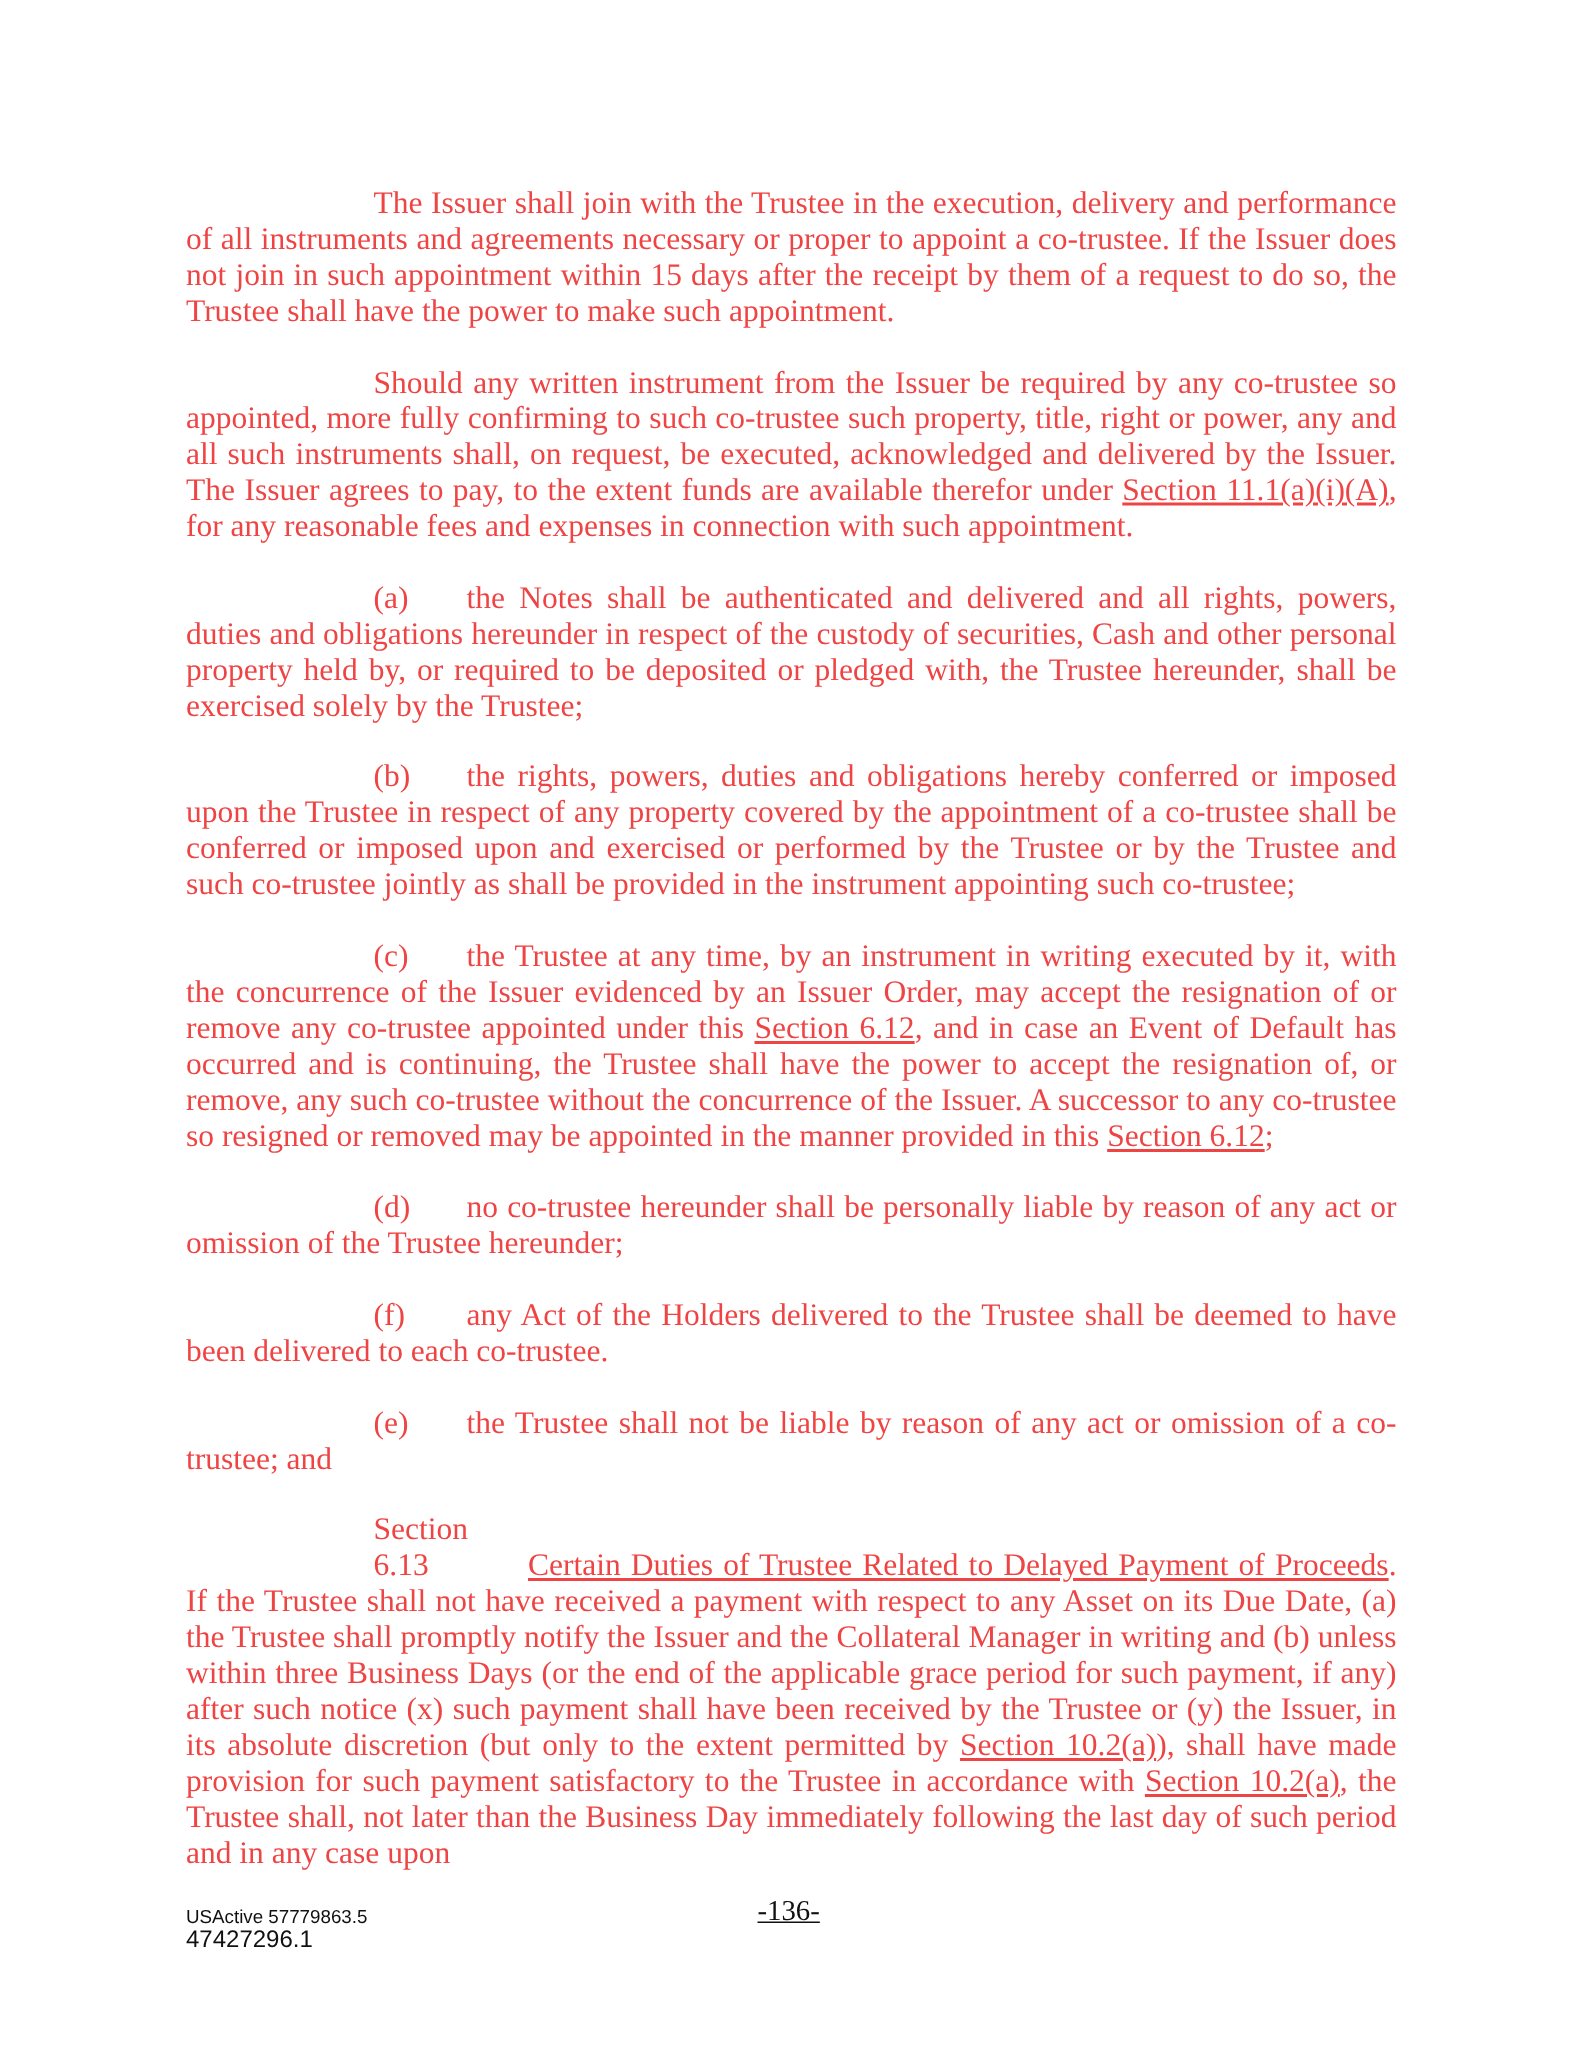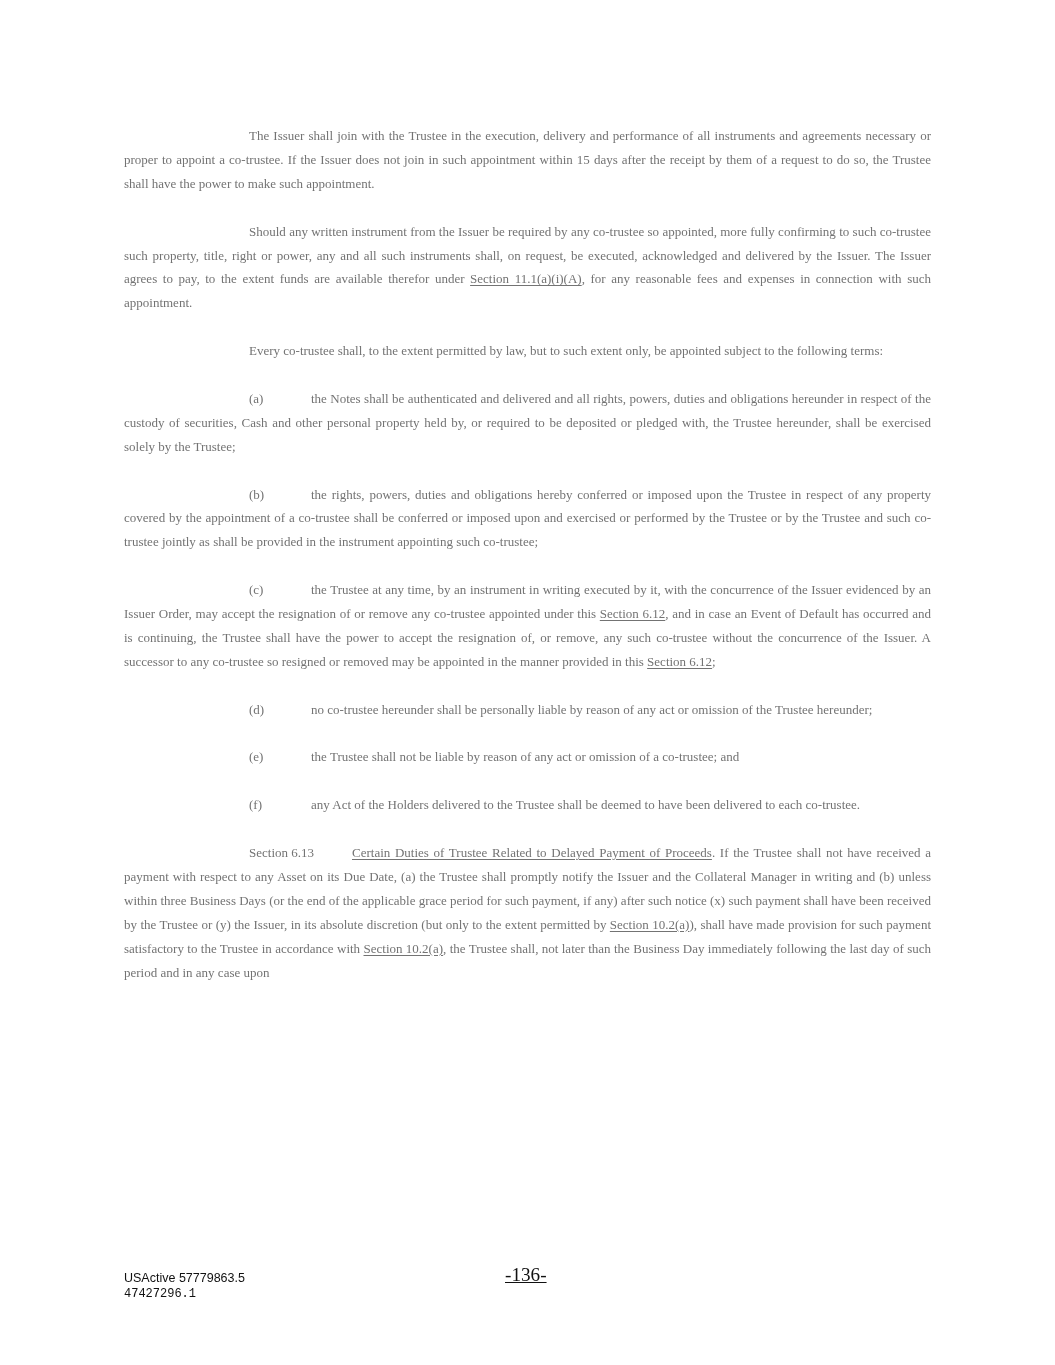--- a/index.html
+++ b/index.html
@@ -1,74 +1,71 @@
 <!DOCTYPE html>
 <html><head>
 <meta charset="utf-8">
 <style>
   html, body { margin: 0; padding: 0; background: #ffffff; }
   body { width: 1055px; height: 1365px; position: relative; overflow: hidden; }
   .page {
     position: absolute; left: 124px; top: 124px; width: 807px;
     font-family: "Liberation Serif", serif;
-    font-size: 13px; line-height: 23.9px; color: #737373;
+    font-size: 21px; line-height: 23.9px; color: #ef4444;
   }
   .para { margin: 0 0 23.9px 0; text-align: justify; text-indent: 125px; }
   .para.last { margin-bottom: 0; }
   .tab { display: inline-block; width: 62px; text-indent: 0; }
   u { text-underline-offset: 2px; }
   .sec-num { display: inline-block; width: 103px; text-indent: 0; font-family: Liberation Serif, serif; }
   .footer-left {
     position: absolute; left: 124px; top: 1270px;
     font-family: "Liberation Sans", sans-serif; font-size: 12.5px; line-height: 16px; color: #111;
   }
-  .footer-left .small { font-family: Liberation Mono, monospace; font-size: 12px; }
+  .footer-left .small { font-family: Liberation Sans, sans-serif; font-size: 16px; }
   .page-num {
     position: absolute; left: 505px; top: 1264px;
     font-family: "Liberation Serif", serif; font-size: 19.2px; color: #111; text-decoration: underline;
   }
 </style>
 </head>
 <body>
 
 <div class="page">
   <p class="para">
     <span>The Issuer shall join with the Trustee in the execution, delivery and performance of all instruments and agreements necessary or proper to appoint a co-trustee.  If the Issuer does not join in such appointment within 15 days after the receipt by them of a request to do so, the Trustee shall have the power to make such appointment.</span>
   </p>
 
   <p class="para">
     <span>Should any written instrument from the Issuer be required by any co-trustee so appointed, more fully confirming to such co-trustee such property, title, right or power, any and all such instruments shall, on request, be executed, acknowledged and delivered by the Issuer.  The Issuer agrees to pay, to the extent funds are available therefor under </span><u>Section 11.1(a)(i)(A)</u><span>, for any reasonable fees and expenses in connection with such appointment.</span>
   </p>
 
-  <p class="para">
-    <span>Every co-trustee shall, to the extent permitted by law, but to such extent only, be appointed subject to the following terms:</span>
-  </p>
 
   <p class="para">
     <span class="tab">(a)</span><span>the Notes shall be authenticated and delivered and all rights, powers, duties and obligations hereunder in respect of the custody of securities, Cash and other personal property held by, or required to be deposited or pledged with, the Trustee hereunder, shall be exercised solely by the Trustee;</span>
   </p>
 
   <p class="para">
     <span class="tab">(b)</span><span>the rights, powers, duties and obligations hereby conferred or imposed upon the Trustee in respect of any property covered by the appointment of a co-trustee shall be conferred or imposed upon and exercised or performed by the Trustee or by the Trustee and such co-trustee jointly as shall be provided in the instrument appointing such co-trustee;</span>
   </p>
 
   <p class="para">
     <span class="tab">(c)</span><span>the Trustee at any time, by an instrument in writing executed by it, with the concurrence of the Issuer evidenced by an Issuer Order, may accept the resignation of or remove any co-trustee appointed under this </span><u>Section 6.12</u><span>, and in case an Event of Default has occurred and is continuing, the Trustee shall have the power to accept the resignation of, or remove, any such co-trustee without the concurrence of the Issuer.  A successor to any co-trustee so resigned or removed may be appointed in the manner provided in this </span><u>Section 6.12</u><span>;</span>
   </p>
 
   <p class="para">
     <span class="tab">(d)</span><span>no co-trustee hereunder shall be personally liable by reason of any act or omission of the Trustee hereunder;</span>
   </p>
 
   <p class="para">
-    <span class="tab">(e)</span><span>the Trustee shall not be liable by reason of any act or omission of a co-trustee; and</span>
+    <span class="tab">(f)</span><span>any Act of the Holders delivered to the Trustee shall be deemed to have been delivered to each co-trustee.</span>
   </p>
 
   <p class="para">
-    <span class="tab">(f)</span><span>any Act of the Holders delivered to the Trustee shall be deemed to have been delivered to each co-trustee.</span>
+    <span class="tab">(e)</span><span>the Trustee shall not be liable by reason of any act or omission of a co-trustee; and</span>
   </p>
 
   <p class="para last">
     <span class="sec-num">Section 6.13</span><u>Certain Duties of Trustee Related to Delayed Payment of Proceeds</u><span>.</span><span> If the Trustee shall not have received a payment with respect to any Asset on its Due Date, (a) the Trustee shall promptly notify the Issuer and the Collateral Manager in writing and (b) unless within three Business Days (or the end of the applicable grace period for such payment, if any) after such notice (x) such payment shall have been received by the Trustee or (y) the Issuer, in its absolute discretion (but only to the extent permitted by </span><u>Section 10.2(a)</u><span>), shall have made provision for such payment satisfactory to the Trustee in accordance with </span><u>Section 10.2(a)</u><span>, the Trustee shall, not later than the Business Day immediately following the last day of such period and in any case upon</span>
   </p>
 </div>
 
 <div class="footer-left">
   <div>USActive 57779863.5</div>
   <div class="small">47427296.1</div>

